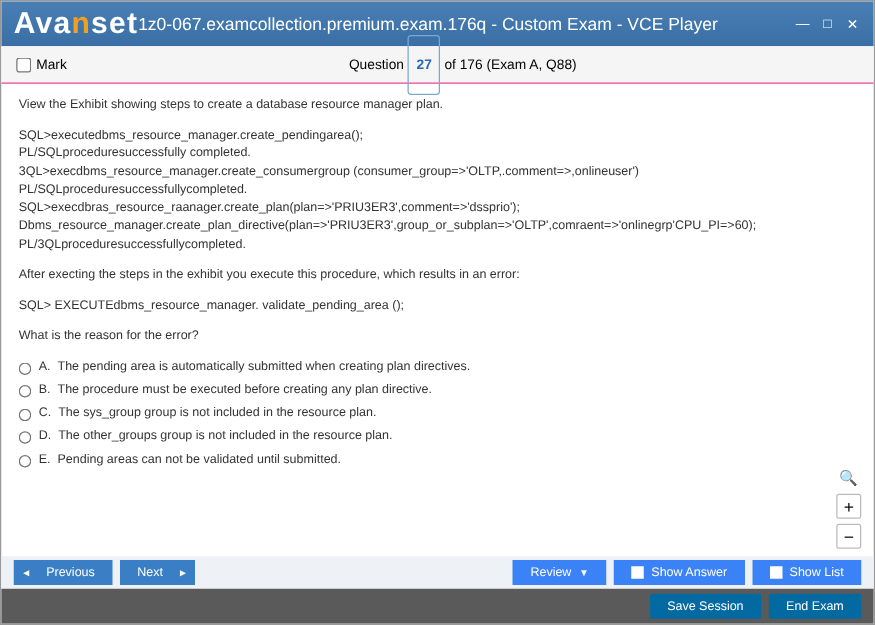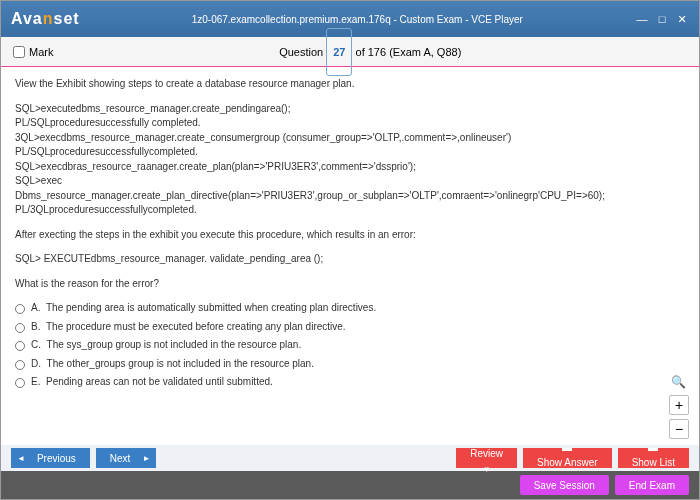--- a/index.html
+++ b/index.html
@@ -1,21 +1,21 @@
 <!DOCTYPE html>
 <html><head>
 <meta charset="utf-8">
 <style>
 * { margin: 0; padding: 0; box-sizing: border-box; font-family: Arial, sans-serif; }
 body { background: #fff; width: 700px; height: 500px; overflow: hidden; position: relative; border: 1px solid #999; }
 
 .titlebar { background: linear-gradient(to bottom, #4a7fb5, #3a6fa5); height: 36px; display: flex; align-items: center; padding: 0 10px; color: #fff; }
-.logo { font-size: 16px; font-weight: bold; letter-spacing: 1px; }
+.logo { font-size: 24px; font-weight: bold; letter-spacing: 1px; }
 .logo .n { color: #f0a020; }
-.title-text { flex: 1; text-align: center; font-size: 10px; }
+.title-text { flex: 1; text-align: left; font-size: 14px; }
 .win-controls { display: flex; gap: 6px; align-items: center; }
 .win-btn { width: 14px; height: 14px; color: #fff; font-size: 11px; display: inline-flex; align-items: center; justify-content: center; cursor: pointer; }
 
 .question-header { background: #f5f5f5; border-bottom: 1px solid #ec4899; height: 30px; display: flex; align-items: center; padding: 0 12px; font-size: 11px; }
 .mark-wrap { display: flex; align-items: center; gap: 4px; }
 .mark-check { width: 12px; height: 12px; }
 .q-center { flex: 1; text-align: center; }
 .q-num-box { border: 1px solid #7aa8d0; padding: 17px 6px; border-radius: 3px; color: #2a6ab5; font-weight: bold; }
 
 .content { padding: 10px 14px; font-size: 10px; color: #333; line-height: 1.45; height: 370px; overflow: hidden; position: relative; }
@@ -33,22 +33,22 @@
 
 .toolbar { position: absolute; bottom: 0; left: 0; right: 0; }
 .toolbar-row { display: flex; align-items: center; padding: 4px 10px; gap: 6px; }
 .row1 { background: #eef2f6; height: 26px; }
 .row2 { background: #5a5a5a; height: 28px; justify-content: flex-end; }
 
 .btn { height: 20px; padding: 0 14px; font-size: 10px; color: #fff; border: none; cursor: pointer; display: inline-flex; align-items: center; gap: 6px; }
 .btn-blue { background: #3a7fc5; }
 .btn-blue.prev { padding-left: 6px; }
 .btn-blue.next { padding-right: 6px; }
-.btn-orange { background: #ef4444; flex-direction: column; }
-.btn-dark { background: #d946ef; height: 20px; border-radius: 2px; }
+.btn-orange { background: #3b82f6; }
+.btn-dark { background: #0369a1; height: 20px; border-radius: 2px; }
 .spacer { flex: 1; }
 .tri { font-size: 8px; }
 .small-check { width: 10px; height: 10px; background: #fff; display: inline-block; }
 .arrow-l::before { content: "◄"; font-size: 8px; margin-right: 6px; }
 .arrow-r::after { content: "►"; font-size: 8px; margin-left: 6px; }
 </style>
 </head>
 <body>
 
 <div class="titlebar">
@@ -75,21 +75,20 @@
 </div>
 
 <div class="content">
   <p>View the Exhibit showing steps to create a database resource manager plan.</p>
   <div class="code-block">
     <span class="code-line">SQL&gt;executedbms_resource_manager.create_pendingarea();</span>
     <span class="code-line">PL/SQLproceduresuccessfully completed.</span>
     <span class="code-line">3QL&gt;execdbms_resource_manager.create_consumergroup (consumer_group=&gt;'OLTP,.comment=&gt;,onlineuser')</span>
     <span class="code-line">PL/SQLproceduresuccessfullycompleted.</span>
     <span class="code-line">SQL&gt;execdbras_resource_raanager.create_plan(plan=&gt;'PRIU3ER3',comment=&gt;'dssprio');</span>
-    <span class="code-line">SQL&gt;exec</span>
     <span class="code-line">Dbms_resource_manager.create_plan_directive(plan=&gt;'PRIU3ER3',group_or_subplan=&gt;'OLTP',comraent=&gt;'onlinegrp'CPU_PI=&gt;60);</span>
     <span class="code-line">PL/3QLproceduresuccessfullycompleted.</span>
   </div>
   <p>After execting the steps in the exhibit you execute this procedure, which results in an error:</p>
   <p>SQL&gt; EXECUTEdbms_resource_manager. validate_pending_area ();</p>
   <p>What is the reason for the error?</p>
   <div class="options">
     <div class="opt-row">
       <input type="radio" name="ans" class="opt-radio" style="">
       <span class="opt-label"><span>A.</span>&nbsp;&nbsp;<span>The pending area is automatically submitted when creating plan directives.</span></span>

